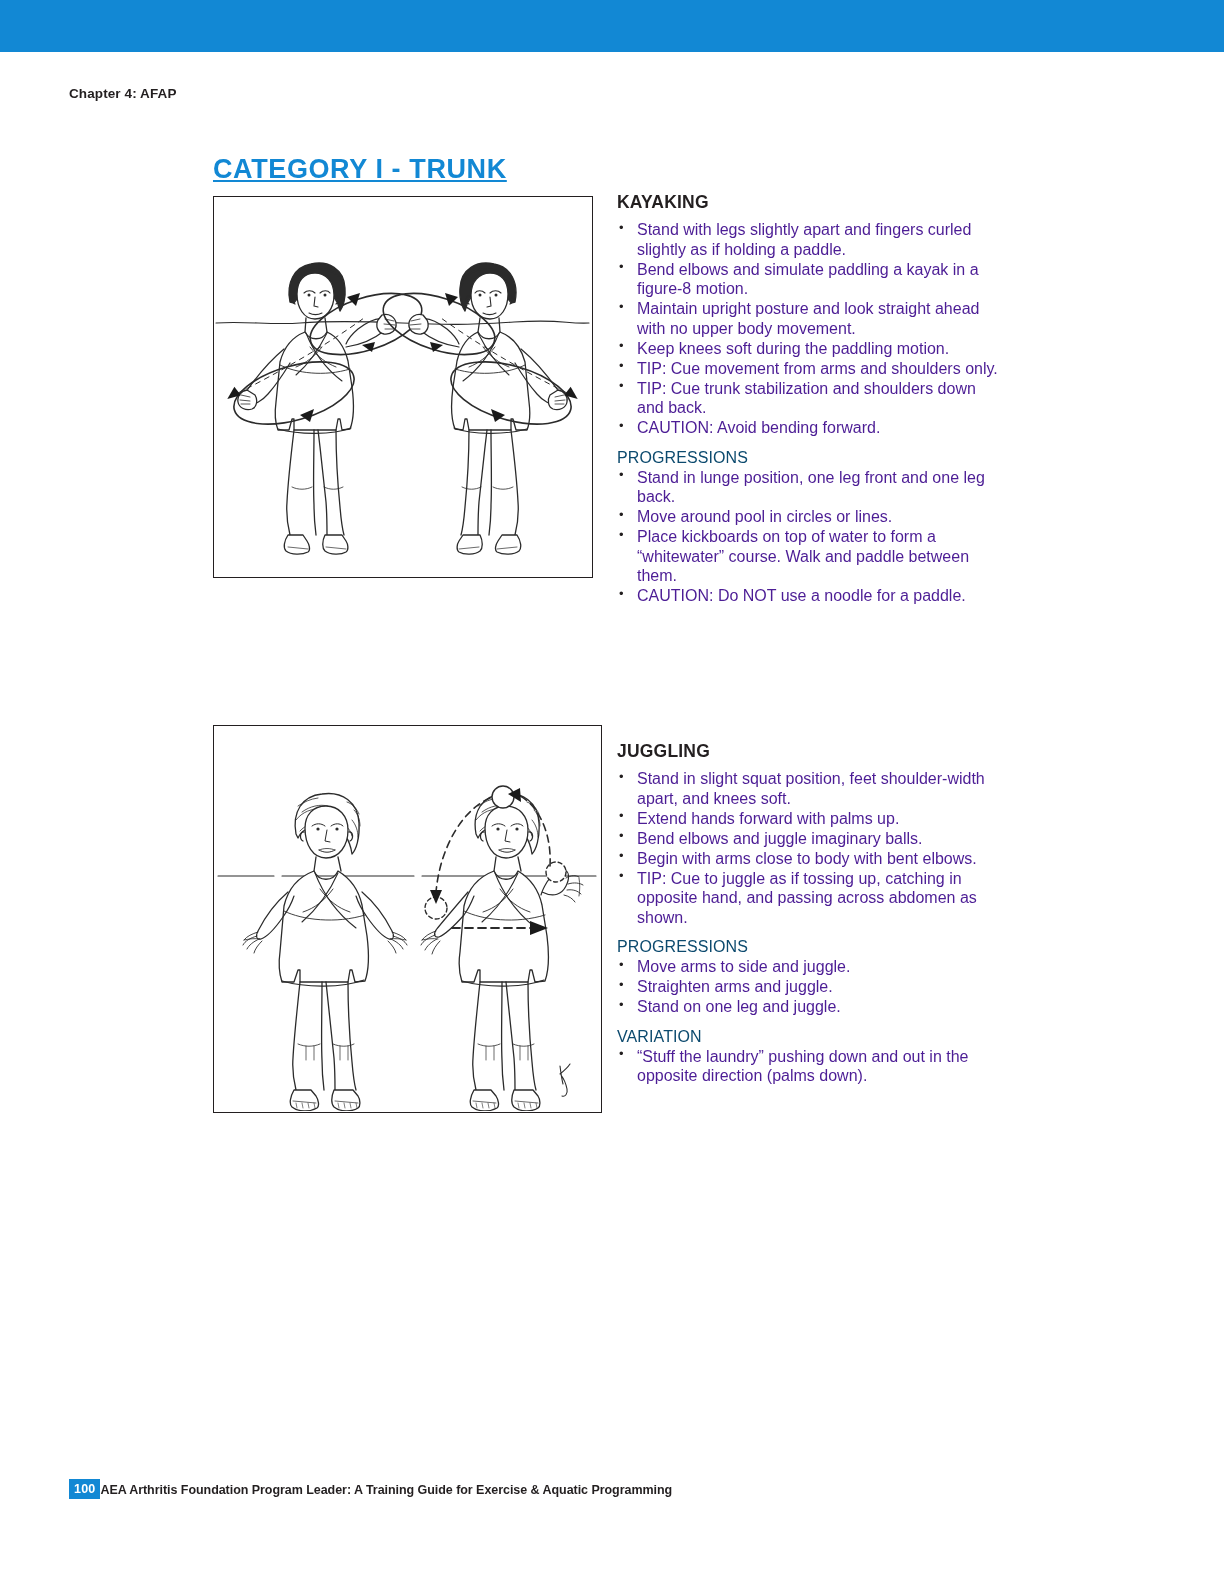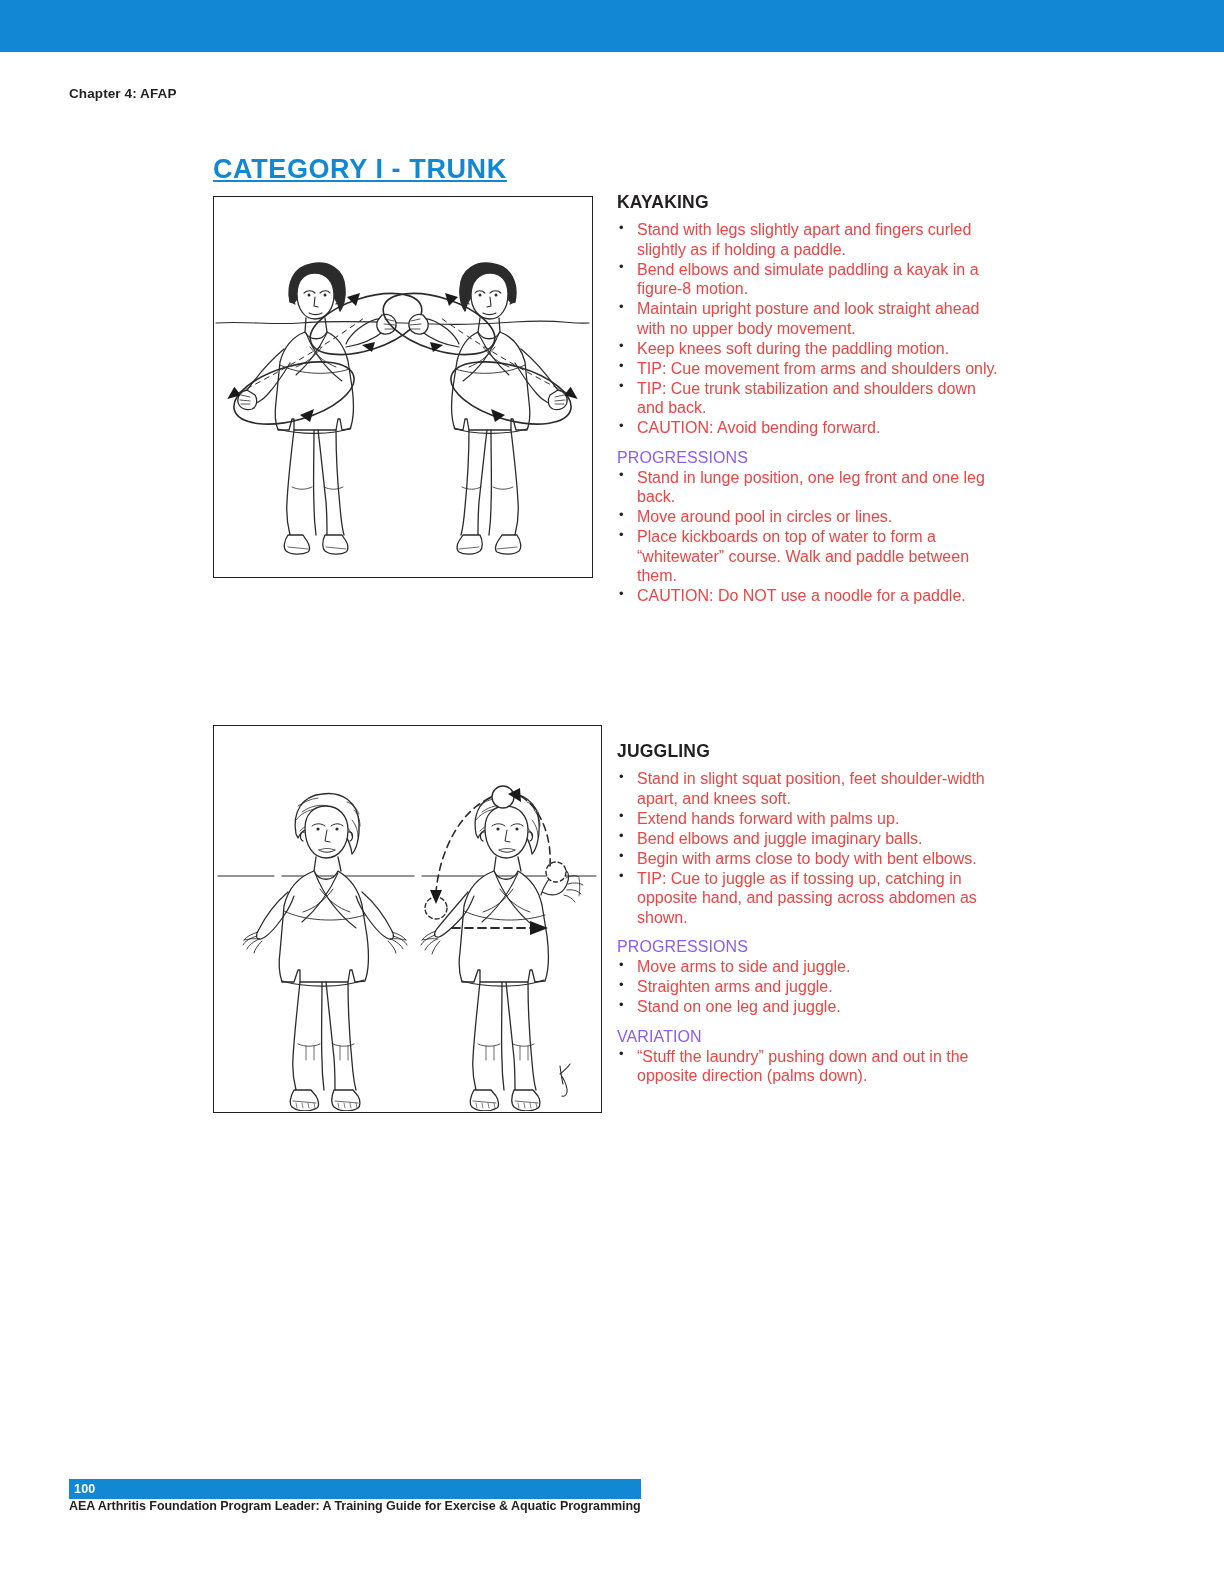--- a/index.html
+++ b/index.html
@@ -85,52 +85,51 @@
     font-size: 17.5px;
     font-weight: bold;
     letter-spacing: 0.2px;
     margin: 0 0 7px 0;
     color: #231f20;
   }
   .sub-head {
     font-size: 16px;
     letter-spacing: 0.1px;
     margin: 11px 0 1px 0;
-    color: #8b5cf6;
+    color: #0c4a6e;
   }
   ul.bullets {
     list-style: none;
     margin: 0;
     padding: 0;
   }
   ul.bullets li {
     position: relative;
     padding-left: 20px;
     font-size: 16px;
     line-height: 1.22;
     margin: 0 0 0.5px 0;
-    color: #ef4444;
+    color: #4c1d95;
   }
   ul.bullets li::before {
     content: "\2022";
     position: absolute;
     left: 2px;
     top: -0.5px;
     font-size: 13px;
     color: #231f20;
   }
 
   
   .footer {
     position: absolute;
     left: 69px;
     top: 1479px;
     display: flex;
     align-items: stretch;
-    flex-direction: column;
   }
   .page-badge {
     background: #1288d4;
     color: #ffffff;
     font-size: 12.5px;
     font-weight: bold;
     padding: 3px 5px 3px 5px;
     line-height: 1.15;
     letter-spacing: 0.2px;
   }

